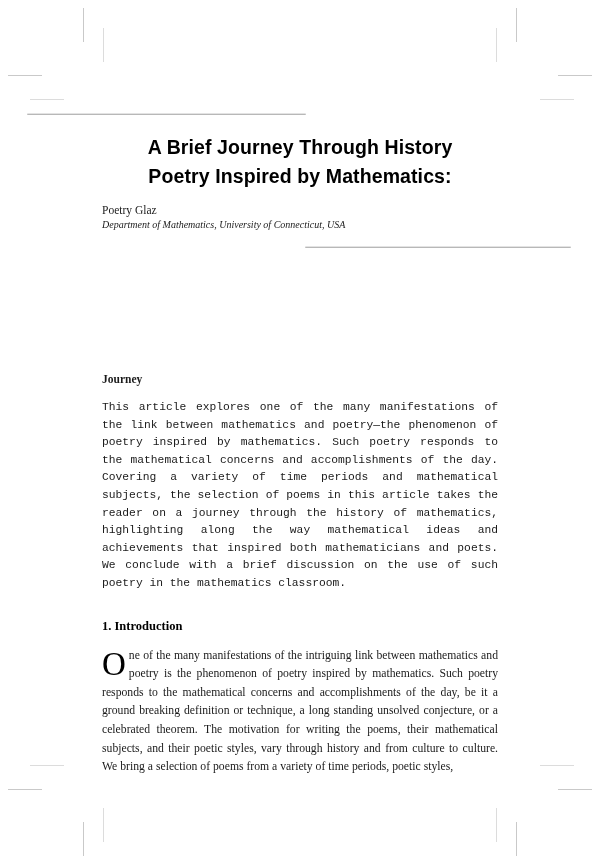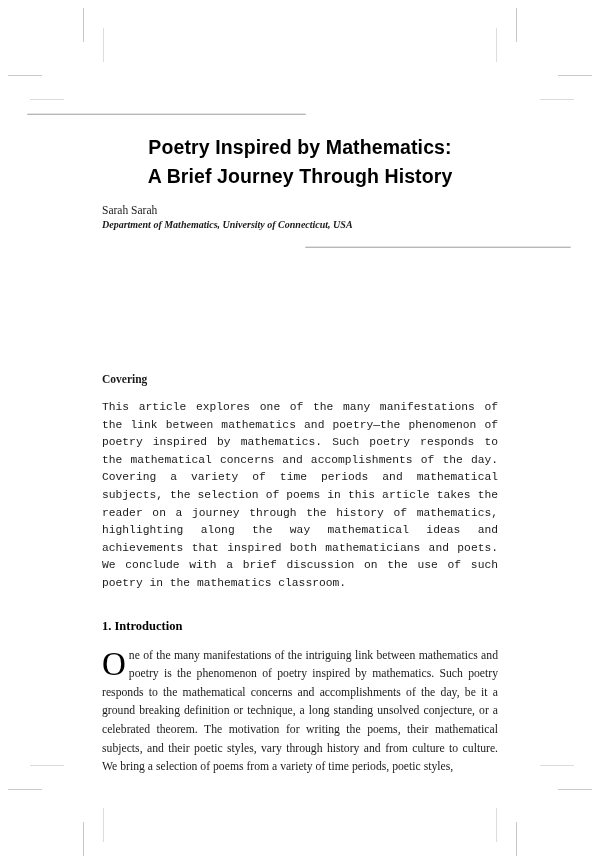--- a/index.html
+++ b/index.html
@@ -99,21 +99,21 @@
     width: 400px;
   }
   .author-name {
     font-family: "Liberation Serif", serif;
     font-size: 11.5px;
     line-height: 15px;
     color: #1a1a1a;
   }
   .author-affil {
     font-family: "Liberation Serif", serif;
-    font-weight: bold;
+    font-weight: normal;
     font-style: italic;
     font-size: 10px;
     line-height: 14px;
     color: #1a1a1a;
   }
 
   
   .column {
     position: absolute;
     left: 102px;
@@ -190,32 +190,32 @@
 
   <div class="crop v cm-br-v"></div>
   <div class="crop h cm-br-h"></div>
   <div class="crop v faint cm-br-v2"></div>
   <div class="crop h faint cm-br-h2"></div>
 
   <div class="rule rule-top"></div>
   <div class="rule rule-bottom"></div>
 
   <div class="title-block">
+    <div class="title-line">A Brief Journey Through History</div>
     <div class="title-line">Poetry Inspired by Mathematics:</div>
-    <div class="title-line">A Brief Journey Through History</div>
   </div>
 
   <div class="author-block">
-    <div class="author-name">Sarah Sarah</div>
+    <div class="author-name">Poetry Glaz</div>
     <div class="author-affil">Department of Mathematics, University of Connecticut, USA</div>
   </div>
 
   <div class="column">
 
-    <div class="abstract-heading">Covering</div>
+    <div class="abstract-heading">Journey</div>
     <p class="abstract-body">This article explores one of the many manifestations of the link between mathematics and poetry—the phenomenon of poetry inspired by mathematics. Such poetry responds to the mathematical concerns and accomplishments of the day. Covering a variety of time periods and mathematical subjects, the selection of poems in this article takes the reader on a journey through the history of mathematics, highlighting along the way mathematical ideas and achievements that inspired both mathematicians and poets. We conclude with a brief discussion on the use of such poetry in the mathematics classroom.</p>
 
     <div class="section-heading">1. Introduction</div>
 
     <p class="intro-body"><span class="dropcap">O</span><span>ne of the many manifestations of the intriguing link between mathematics and poetry is the phenomenon of poetry inspired by mathematics. Such poetry responds to the mathematical concerns and accomplishments of the day, be it a ground breaking definition or technique, a long standing unsolved conjecture, or a celebrated theorem. The motivation for writing the poems, their mathematical subjects, and their poetic styles, vary through history and from culture to culture. We bring a selection of poems from a variety of time periods, poetic styles,</span></p>
 
   </div>
 
 </div>
 

